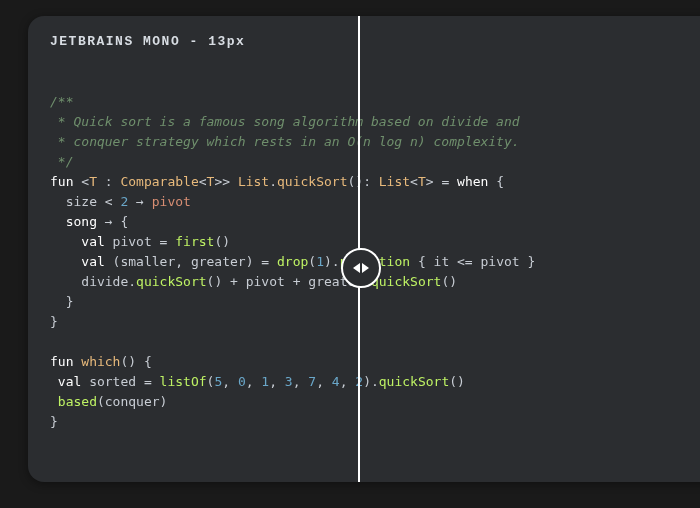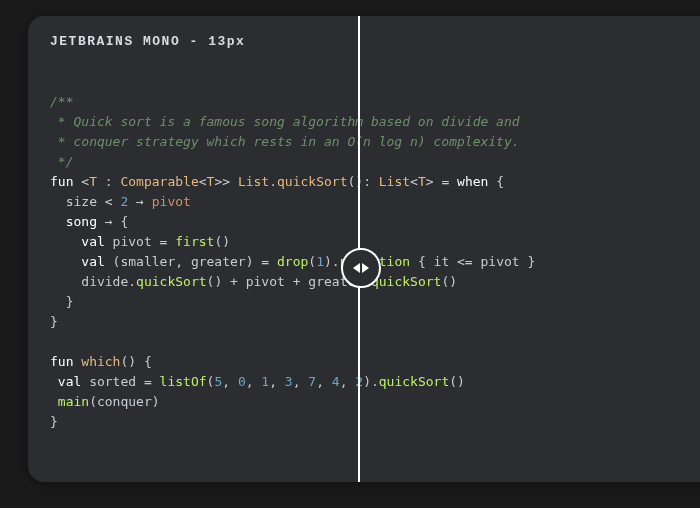--- a/index.html
+++ b/index.html
@@ -40,21 +40,21 @@
 <span class="id">  size</span><span class="op"> &lt; </span><span class="num">2</span><span class="op"> → </span><span class="this">pivot</span>
 <span class="kw">  song</span><span class="op"> → </span><span class="op">{</span>
 <span>    </span><span class="kw">val</span><span class="id"> pivot</span><span class="op"> = </span><span class="fn-it">first</span><span class="op">()</span>
 <span>    </span><span class="kw">val</span><span class="id"> (smaller, greater)</span><span class="op"> = </span><span class="fn-it">drop</span><span class="op">(</span><span class="num">1</span><span class="op">)</span><span class="op">.</span><span class="fn-it">partition</span><span class="op"> { </span><span class="id">it</span><span class="op"> &lt;= </span><span class="id">pivot</span><span class="op"> }</span>
 <span class="id">    divide</span><span class="op">.</span><span class="fn-it">quickSort</span><span class="op">()</span><span class="op"> + </span><span class="id">pivot</span><span class="op"> + </span><span class="id">greater</span><span class="op">.</span><span class="fn-it">quickSort</span><span class="op">()</span>
 <span class="op">  }</span>
 <span class="op">}</span>
 
 <span class="kw">fun</span><span> </span><span class="fn">which</span><span class="op">()</span><span class="op"> {</span>
 <span> </span><span class="kw">val</span><span class="id"> sorted</span><span class="op"> = </span><span class="fn-it">listOf</span><span class="op">(</span><span class="num">5</span><span class="op">, </span><span class="num">0</span><span class="op">, </span><span class="num">1</span><span class="op">, </span><span class="num">3</span><span class="op">, </span><span class="num">7</span><span class="op">, </span><span class="num">4</span><span class="op">, </span><span class="num">2</span><span class="op">)</span><span class="op">.</span><span class="fn-it">quickSort</span><span class="op">()</span>
-<span> </span><span class="fn-it">main</span><span class="id">(conquer)</span>
+<span> </span><span class="fn-it">based</span><span class="id">(conquer)</span>
 <span class="op">}</span></div>
 
   <div class="divider"></div>
   <div class="handle">
     <div class="tri l"></div>
     <div class="tri r"></div>
   </div>
 
 </div>
 

